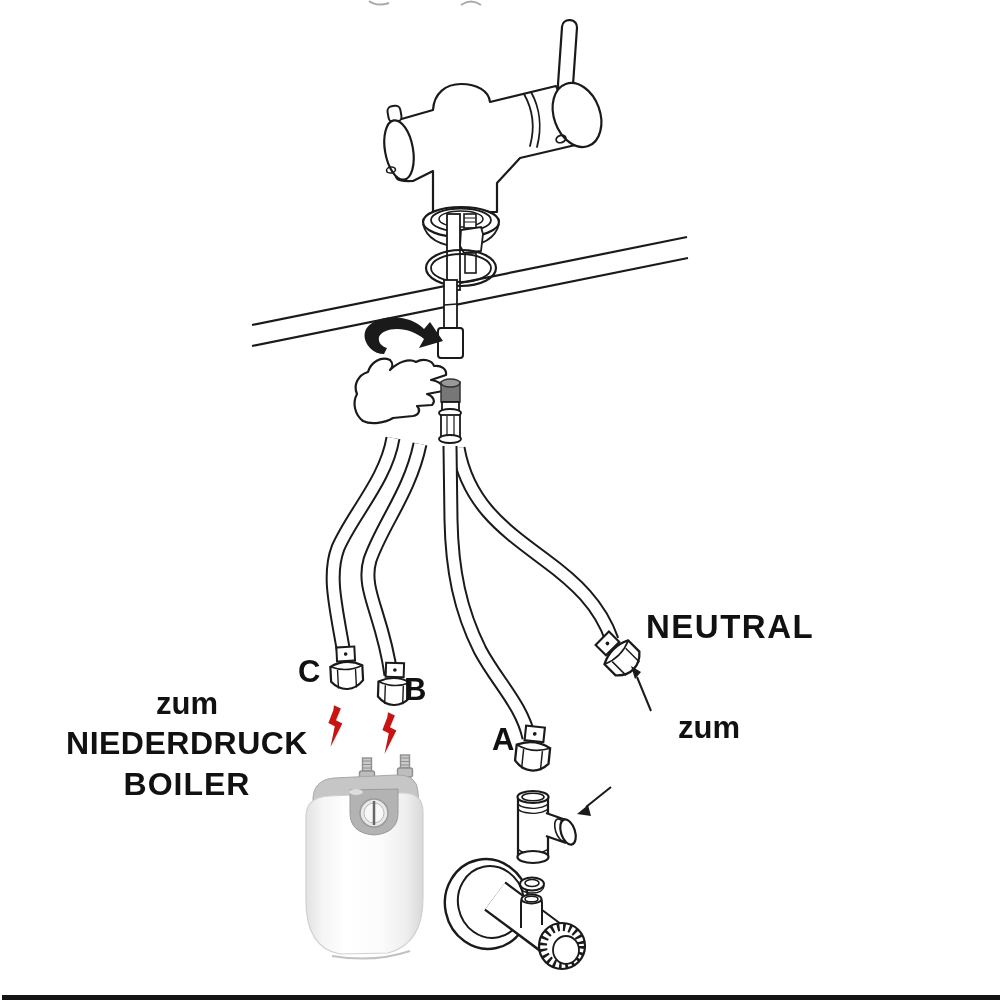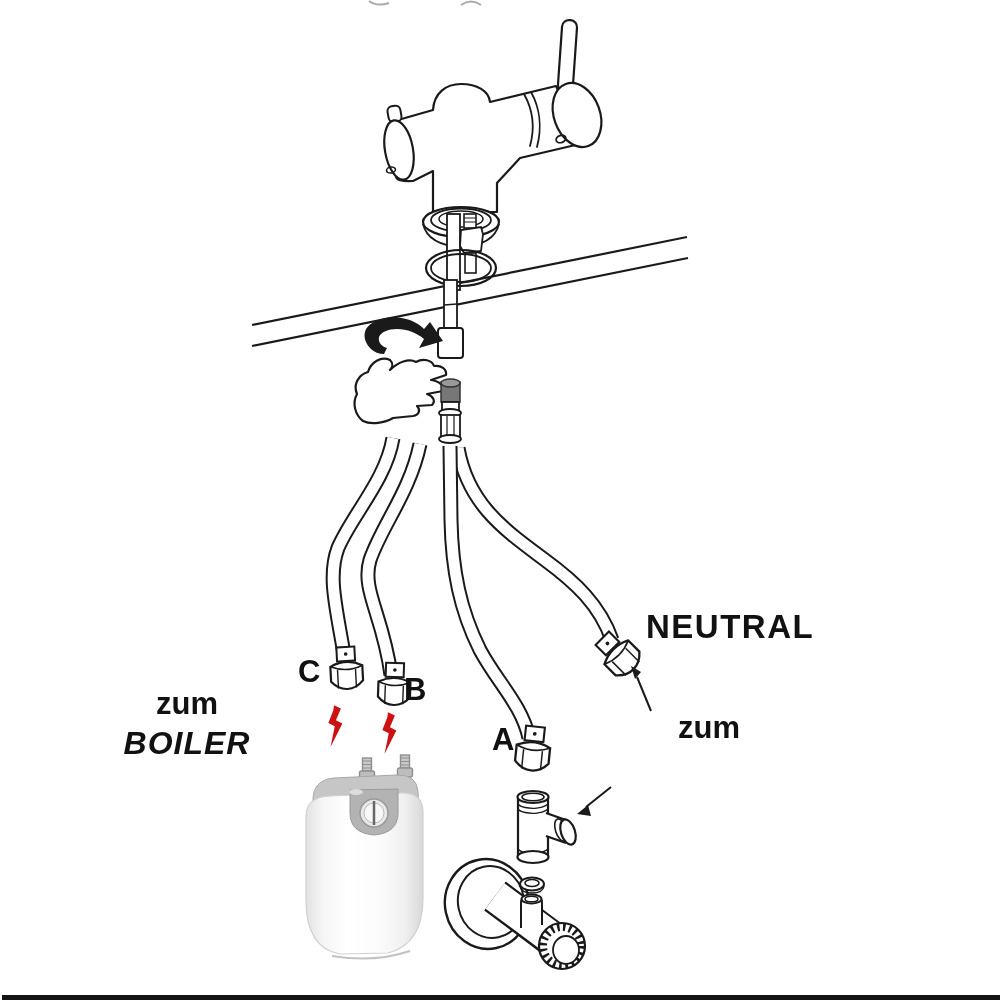--- a/index.html
+++ b/index.html
@@ -7,21 +7,21 @@
     position:relative;width:1002px;height:1002px;background:var(--background,#fff);
     font-family:"Liberation Sans", sans-serif;overflow:hidden;
   }
   .stage svg{position:absolute;left:0;top:0;}
   .lbl{position:absolute;font-weight:bold;color:#111;line-height:1;white-space:nowrap;}
   .lbl-neutral{left:646px;top:610px;font-size:33px;letter-spacing:1.5px;}
   .txt-block{position:absolute;text-align:center;color:#111;font-weight:bold;}
   .blk-boiler{left:58px;top:688px;width:258px;}
   .blk-boiler .l1{font-size:31px;line-height:1;margin-bottom:8px;}
   .blk-boiler .l2{font-size:32px;line-height:1;margin-bottom:9px;letter-spacing:0.5px;}
-  .blk-boiler .l3{font-size:32px;line-height:1;letter-spacing:1px;font-style:italic;}
+  .blk-boiler .l3{font-size:32px;line-height:1;letter-spacing:1px;}
   .blk-filter{left:580px;top:712px;width:258px;}
   .blk-filter .l1{font-size:31px;line-height:1;margin-bottom:9px;}
   .blk-filter .l2{font-size:31px;line-height:1;letter-spacing:-0.5px;}
   .lbl-c{left:298px;top:656px;font-size:31px;}
   .lbl-b{left:404px;top:674px;font-size:31px;}
   .lbl-a{left:492px;top:724px;font-size:31px;}
   
   .ln{fill:none;stroke:var(--line,#1a1a1a);}
   .wl{fill:#ffffff;stroke:var(--line,#1a1a1a);}
   .blk{fill:var(--line,#1a1a1a);stroke:none;}
@@ -203,20 +203,21 @@
     <ellipse cx="566" cy="950" rx="13" ry="14" class="wl" stroke-width="1.8"></ellipse>
   </g>
 
   <rect x="2" y="995" width="998" height="5" fill="var(--rule,#141414)"></rect>
 </svg>
 
   <div class="lbl lbl-neutral">NEUTRAL</div>
 
   <div class="txt-block blk-boiler">
     <div class="l1">zum</div>
+    <div class="l2">NIEDERDRUCK</div>
     <div class="l3">BOILER</div>
   </div>
 
   <div class="txt-block blk-filter">
     <div class="l1">zum</div>
   </div>
 
   <div class="lbl lbl-c">C</div>
   <div class="lbl lbl-b">B</div>
   <div class="lbl lbl-a">A</div>

